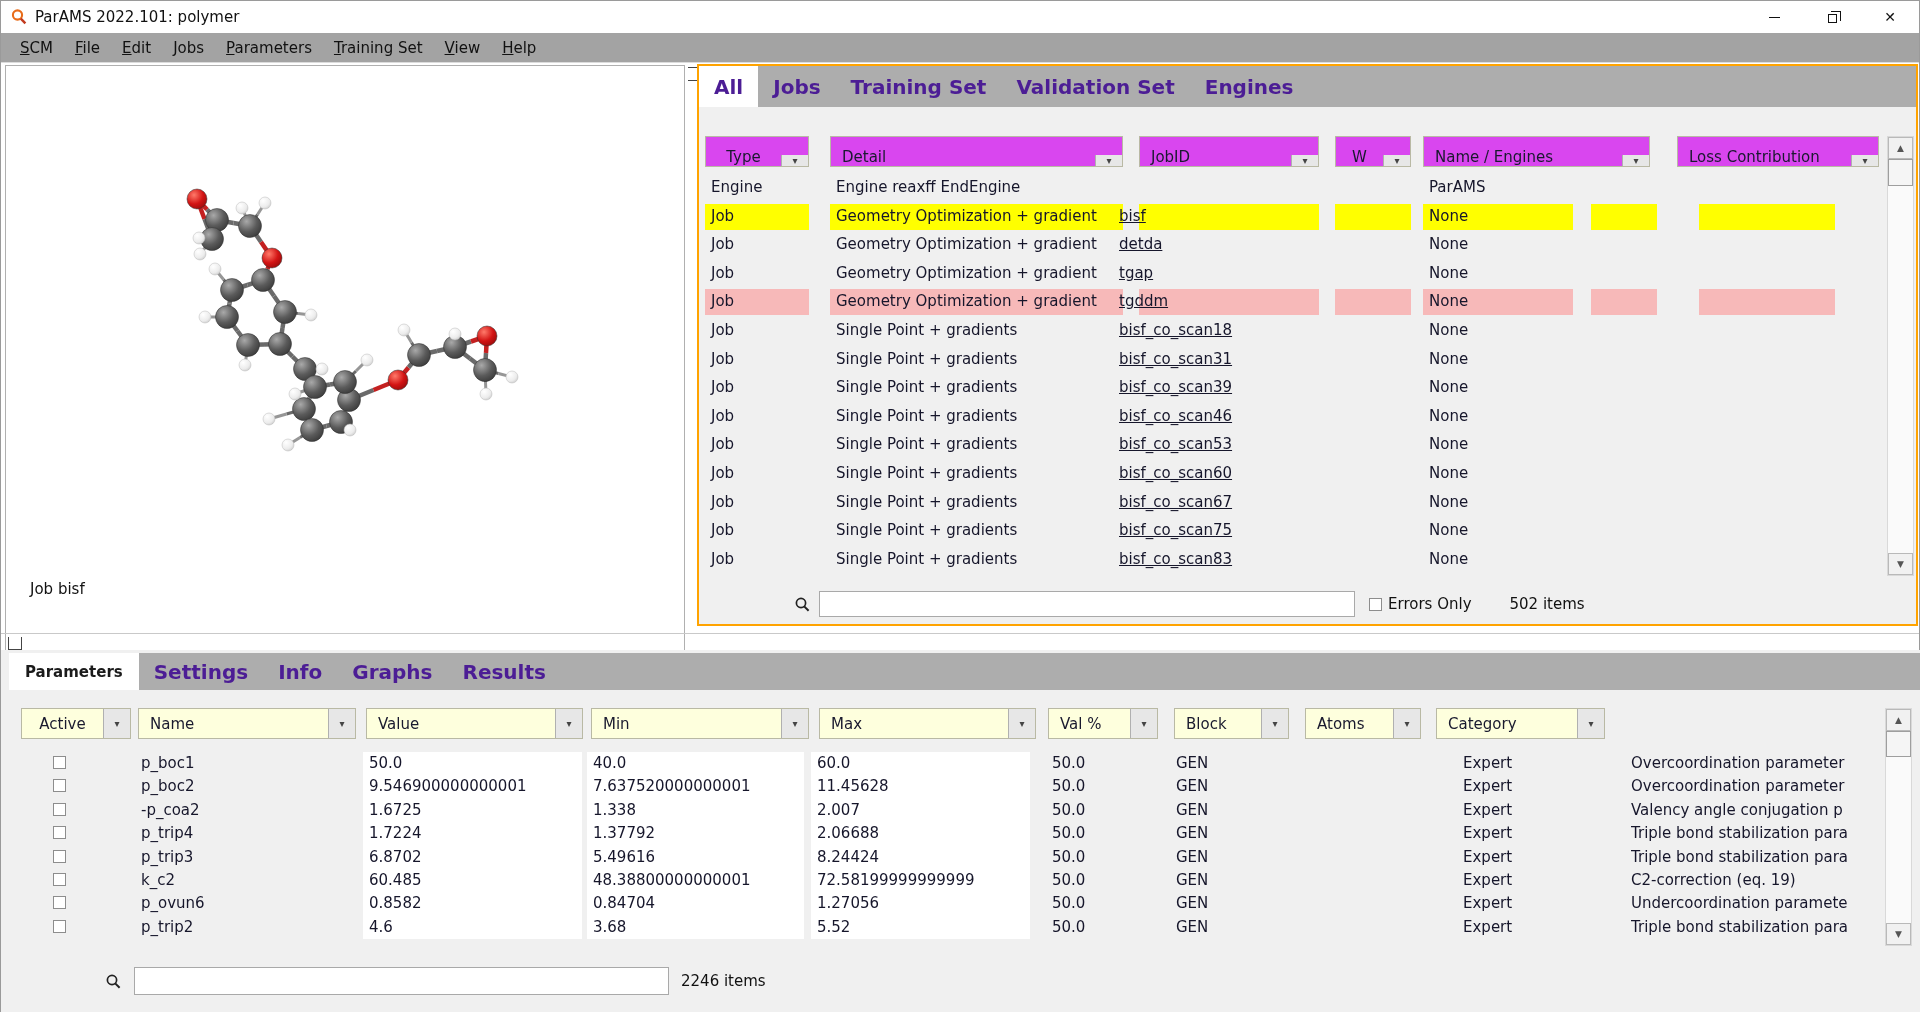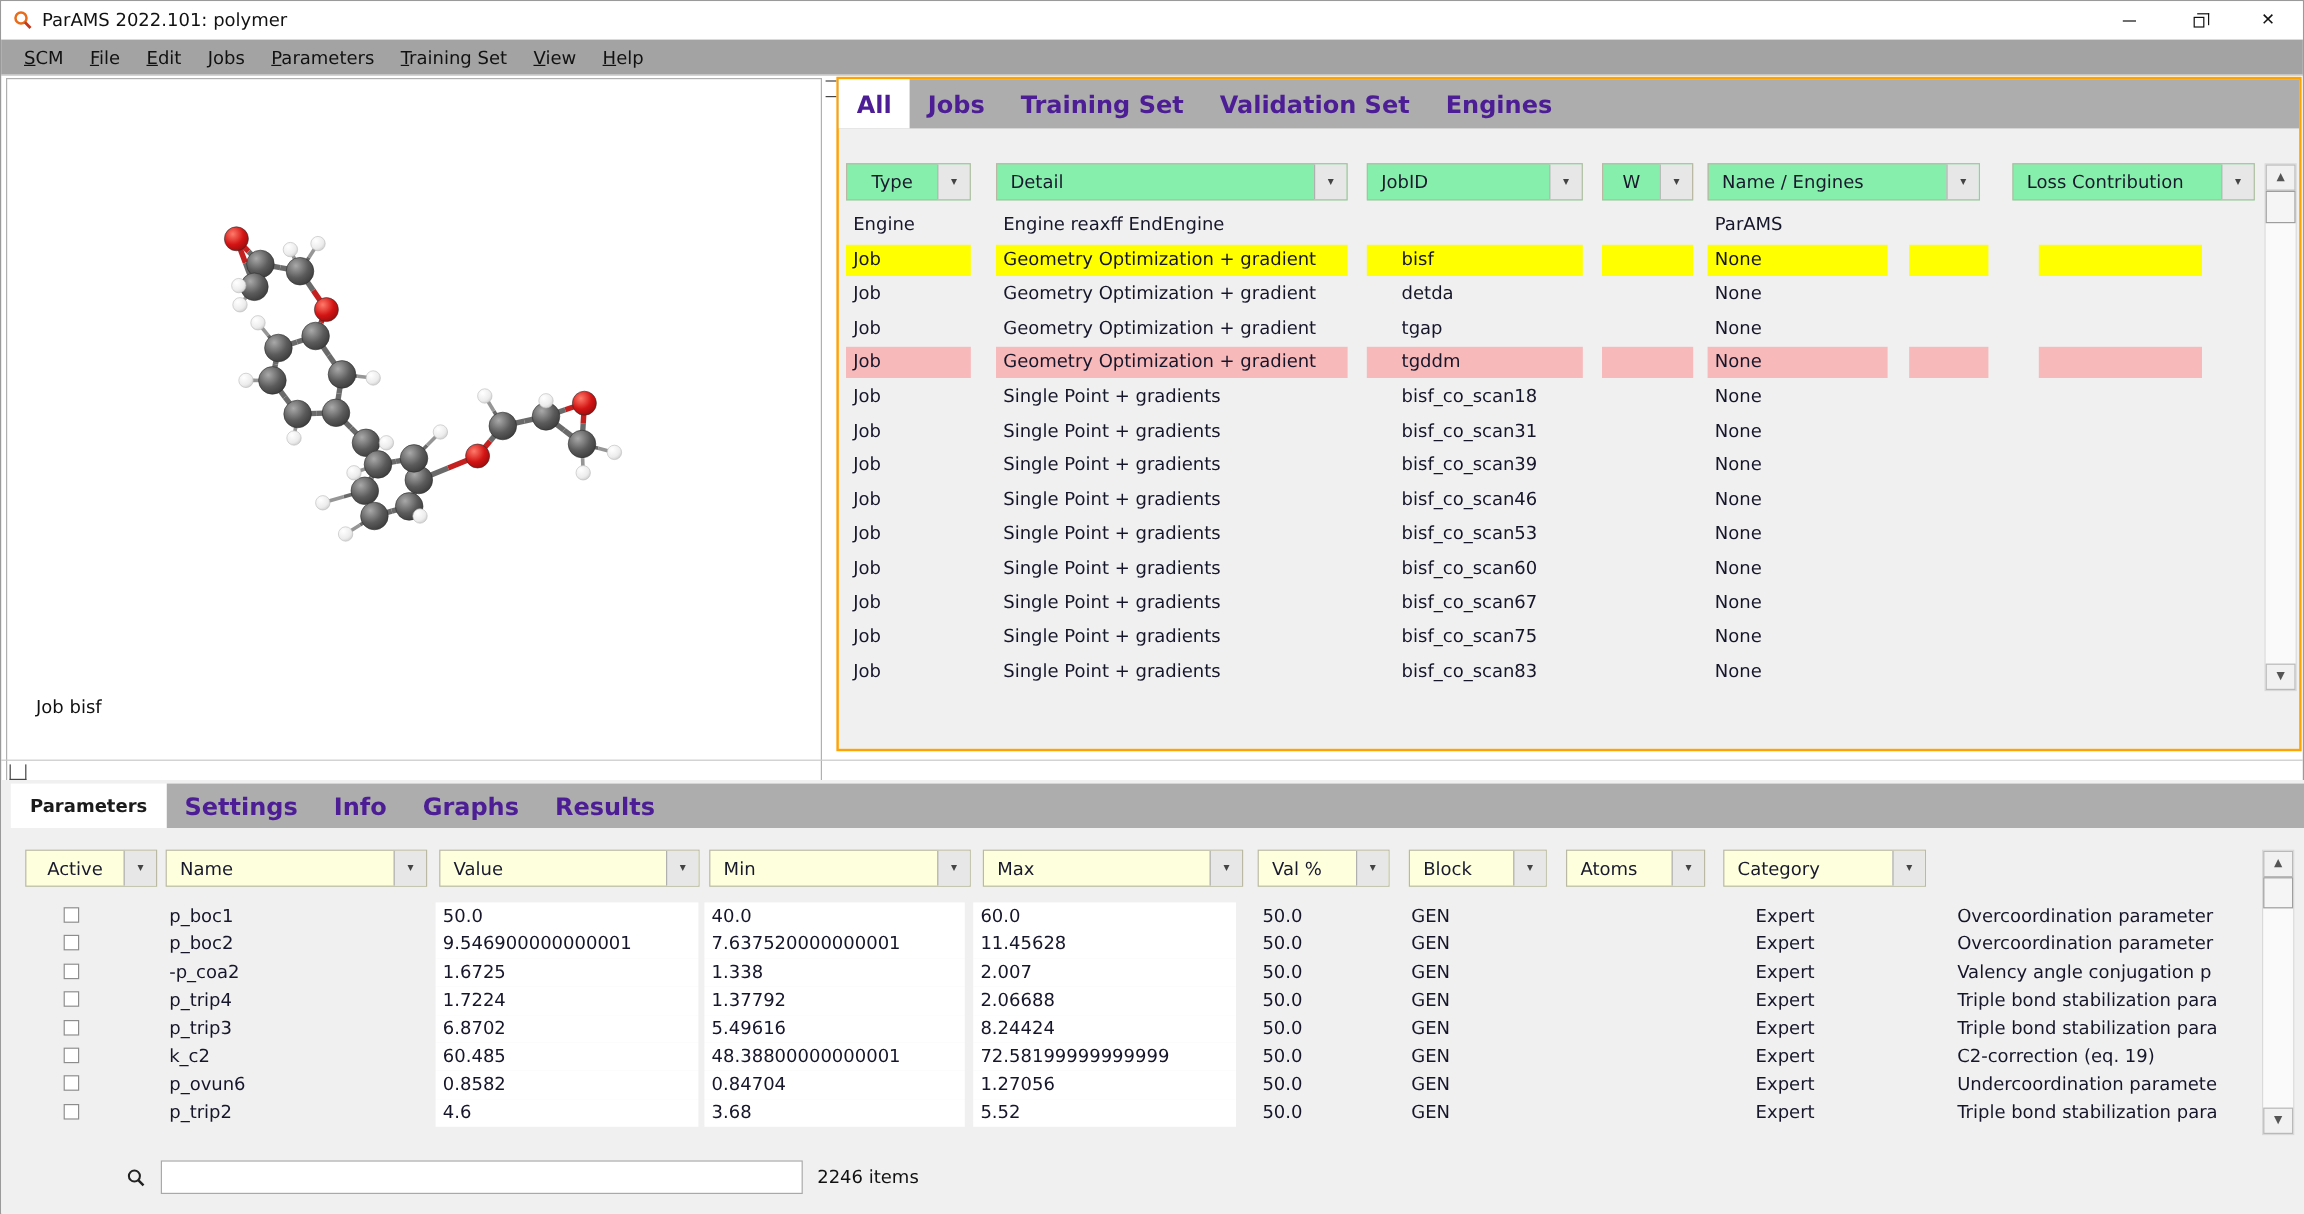--- a/index.html
+++ b/index.html
@@ -34,29 +34,29 @@
   .hsplit-handle { position:absolute; left:7px; top:636px; width:14px; height:13px; background:#fff; border:1px solid #444; border-top:none; }
   .hsplit-line { position:absolute; left:0; top:632px; width:100%; height:1px; background:#c9c9c9; }
 
   
   .right-panel { position:absolute; left:696px; top:63px; width:1221px; height:562px;
     border:2px solid #ffa300; background:#f0f0f0; }
   .tabstrip { position:absolute; left:0; top:0; width:100%; height:41px; background:#adadad; display:flex; }
   .tab { font-size:20px; font-weight:bold; color:#4c1d95; padding:0 15px; display:flex; align-items:center; height:41px; }
   .tab.active { background:#fff; }
 
-  .thead-box { position:absolute; top:70px; height:31px; background:#86efac; border:1px solid #b9b9a4; display:flex; }
+  .thead-box { position:absolute; top:70px; height:31px; background:#d946ef; border:1px solid #b9b9a4; display:flex;align-items:flex-end; }
   .thead-label { flex:1; font-size:15px; display:flex; align-items:center; padding-left:11px; color:#19192e; white-space:nowrap; overflow:hidden; }
   .thead-label.ctr { justify-content:center; padding-left:0; }
   .dd-btn { width:27px; border-left:1px solid #b0b0b0; background:#e7e7e7; display:flex; align-items:center; justify-content:center; font-size:10px; color:#444; }
 
   .trows { position:absolute; left:0; top:108px; width:1186px; }
   .trow { position:absolute; left:0; width:100%; height:28.6px; }
   .tx { position:absolute; top:4px; font-size:15px; color:#16162b; white-space:nowrap; }
-  .t-type { left:12px; } .t-detail { left:137px; } .t-jobid { left:469px; } .t-val { left:730px; }
+  .t-type { left:12px; } .t-detail { left:137px; } .t-jobid { left:420px;text-decoration:underline; } .t-val { left:730px; }
   .bg { position:absolute; top:1px; height:26px; }
   .b1 { left:6px; width:104px; } .b2 { left:131px; width:293px; } .b3 { left:440px; width:180px; }
   .b4 { left:636px; width:76px; } .b5 { left:724px; width:150px; } .b6 { left:892px; width:66px; }
   .b7 { left:1000px; width:136px; }
   .hl-yellow .bg { background:#ffff00; }
   .hl-pink .bg { background:#f7b9b9; }
 
   
   .vscroll { position:absolute; width:27px; background:#fafafa; border:1px solid #d9d9d9; }
   .sb-btn { position:absolute; left:0; width:25px; height:22px; background:#f1f1f1; border:1px solid #b9b9b9; margin:0; font-size:9px; color:#555; display:flex; align-items:center; justify-content:center; }
@@ -411,20 +411,30 @@
         <span class="tx t-val">None</span>
       </div>
       <div class="trow" style="top:371.8px;">
         <span class="tx t-type">Job</span>
         <span class="tx t-detail">Single Point + gradients</span>
         <span class="tx t-jobid">bisf_co_scan83</span>
         <span class="tx t-val">None</span>
       </div>
     </div>
 
+    <div class="searchbar rp-search">
+      <svg class="search-icon" style="margin-left:95px;" viewBox="0 0 17 17">
+        <circle cx="7" cy="7" r="4.6" fill="none" stroke="#222" stroke-width="1.7"></circle>
+        <line x1="10.2" y1="10.4" x2="14.6" y2="14.8" stroke="#222" stroke-width="2"></line>
+      </svg>
+      <input class="search-input" style="margin-left: 8px; width: 536px;" value="">
+      <span class="chk" style="margin-left:14px;"></span>
+      <span class="lbl" style="margin-left:6px;">Errors Only</span>
+      <span class="lbl" style="margin-left:38px;">502 items</span>
+    </div>
   </div>
 
   <div class="hsplit-line"></div>
   <div class="hsplit-handle"></div>
 
   <div class="bottom-panel">
     <div class="btabs">
       <div class="btab-active">Parameters</div>
       <div class="btab-rest">
         <div class="tab" style="height:37px;">Settings</div>

